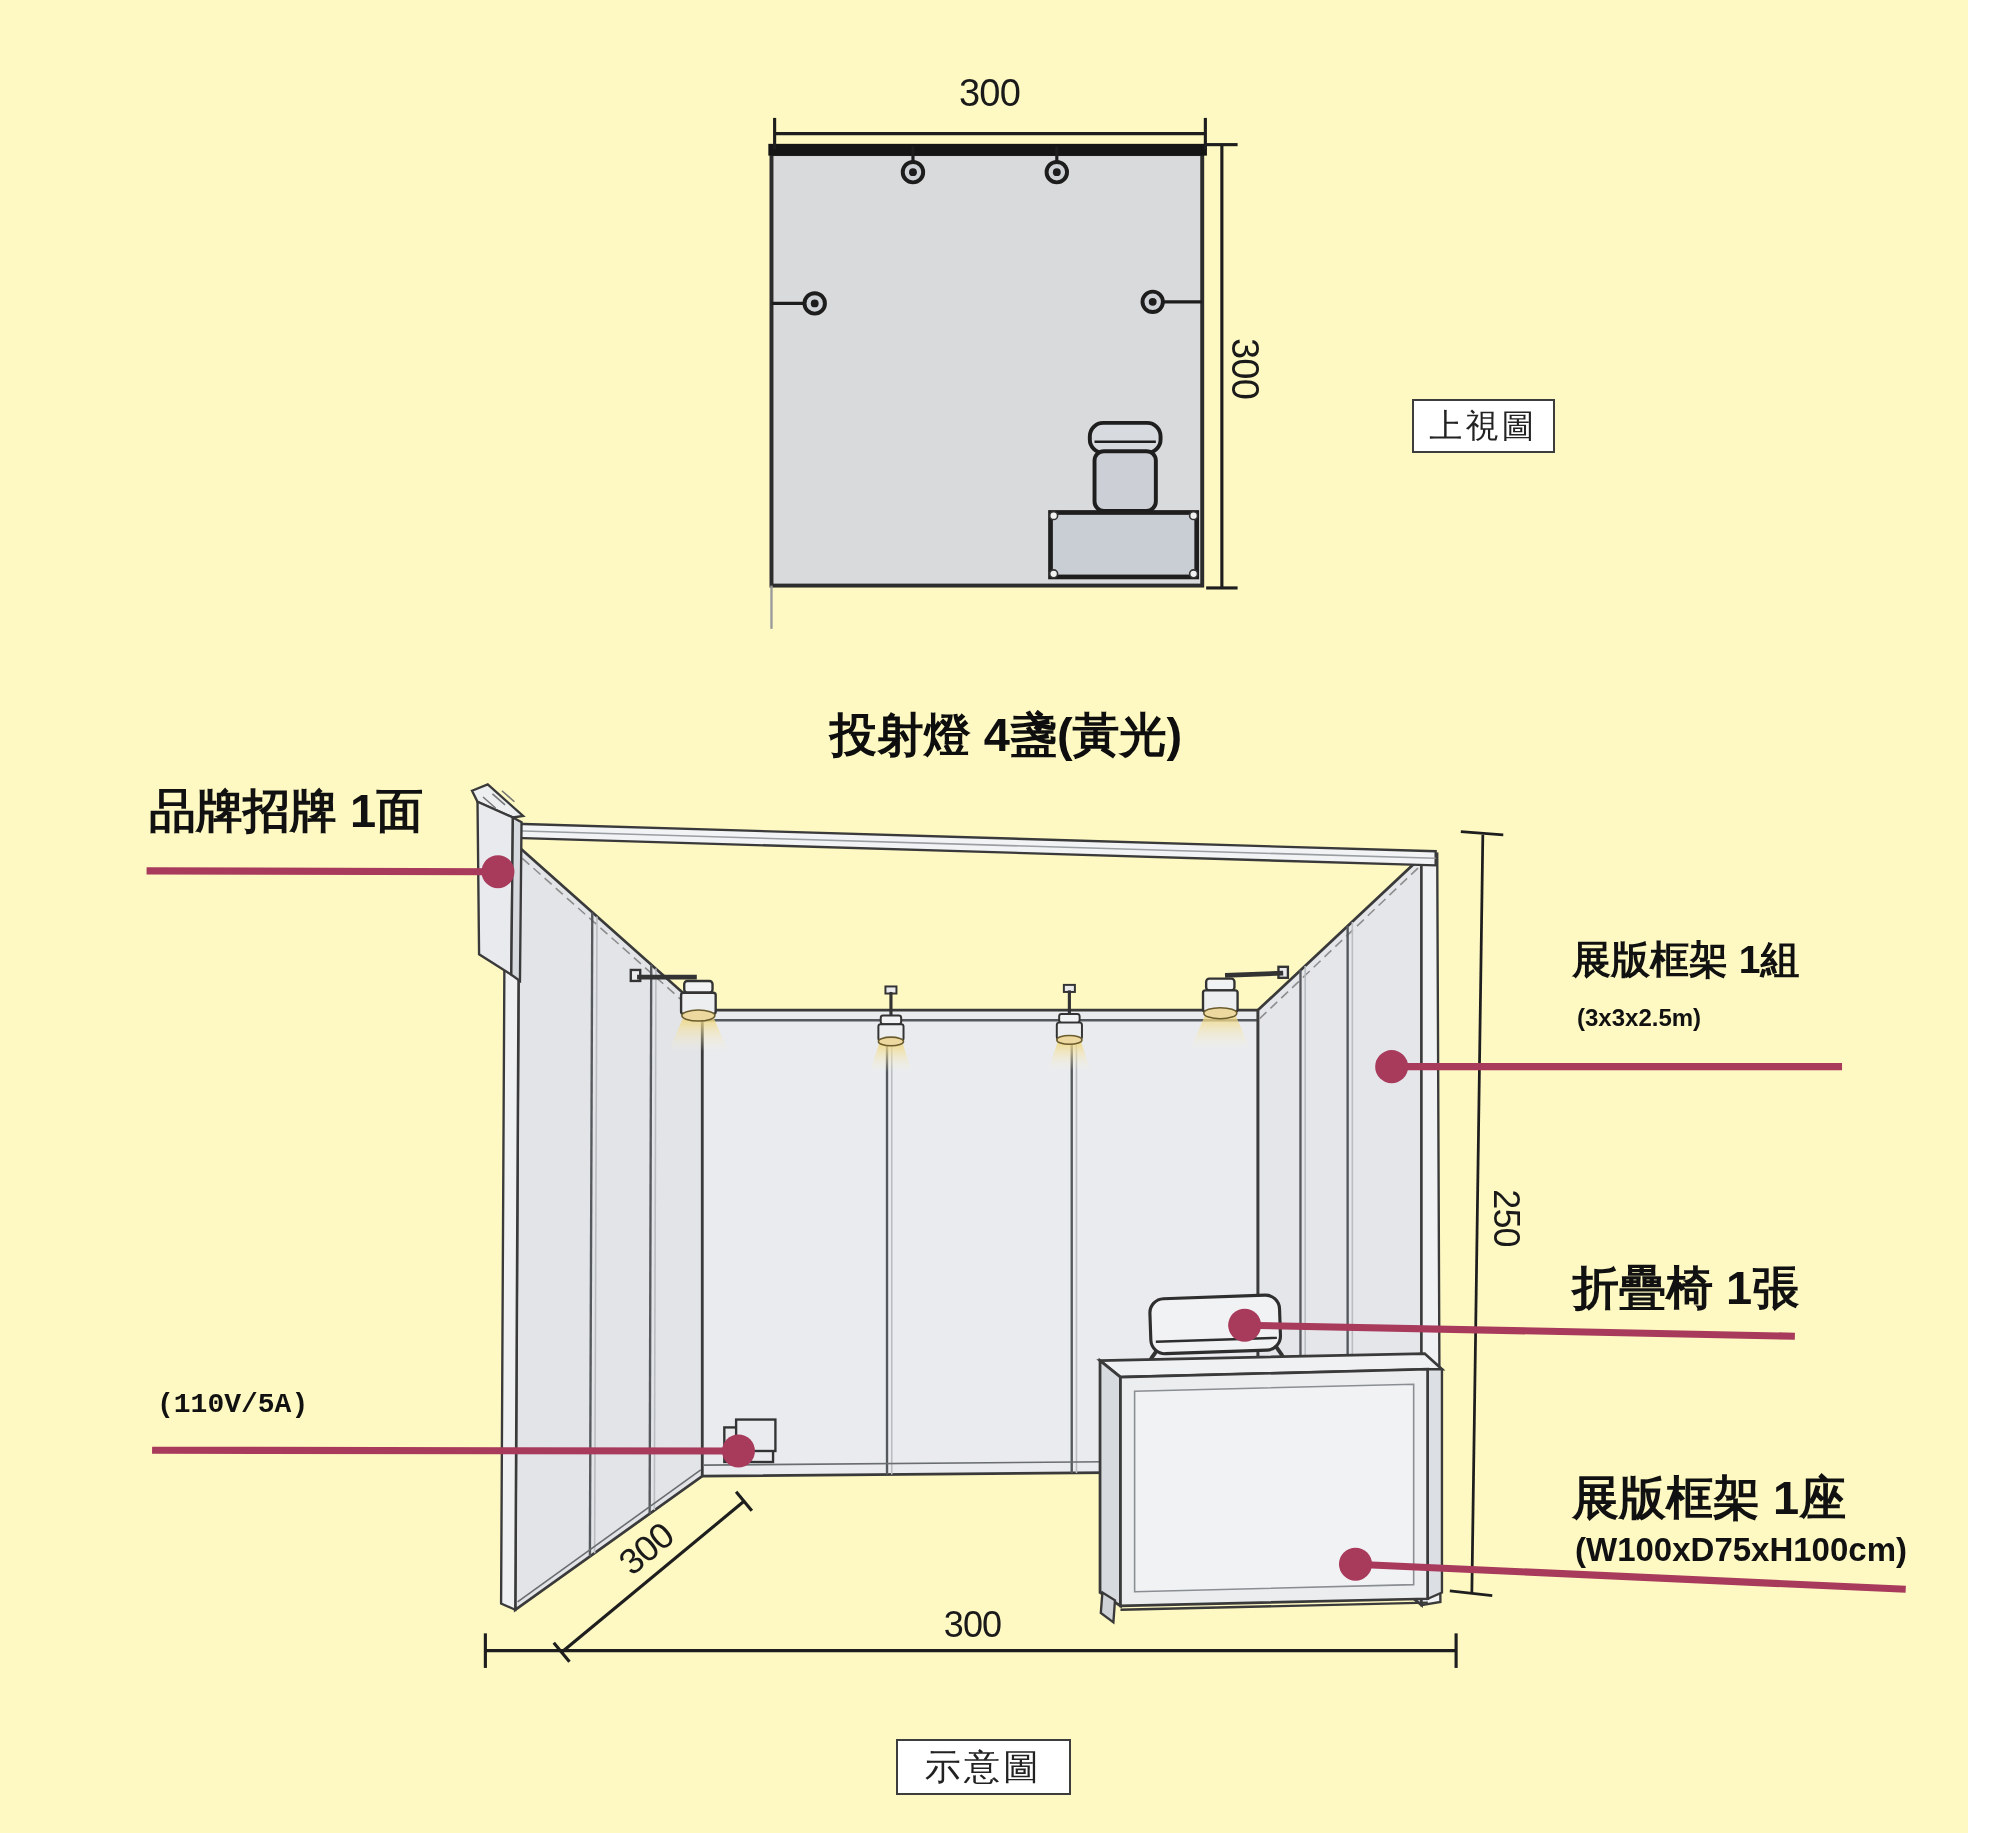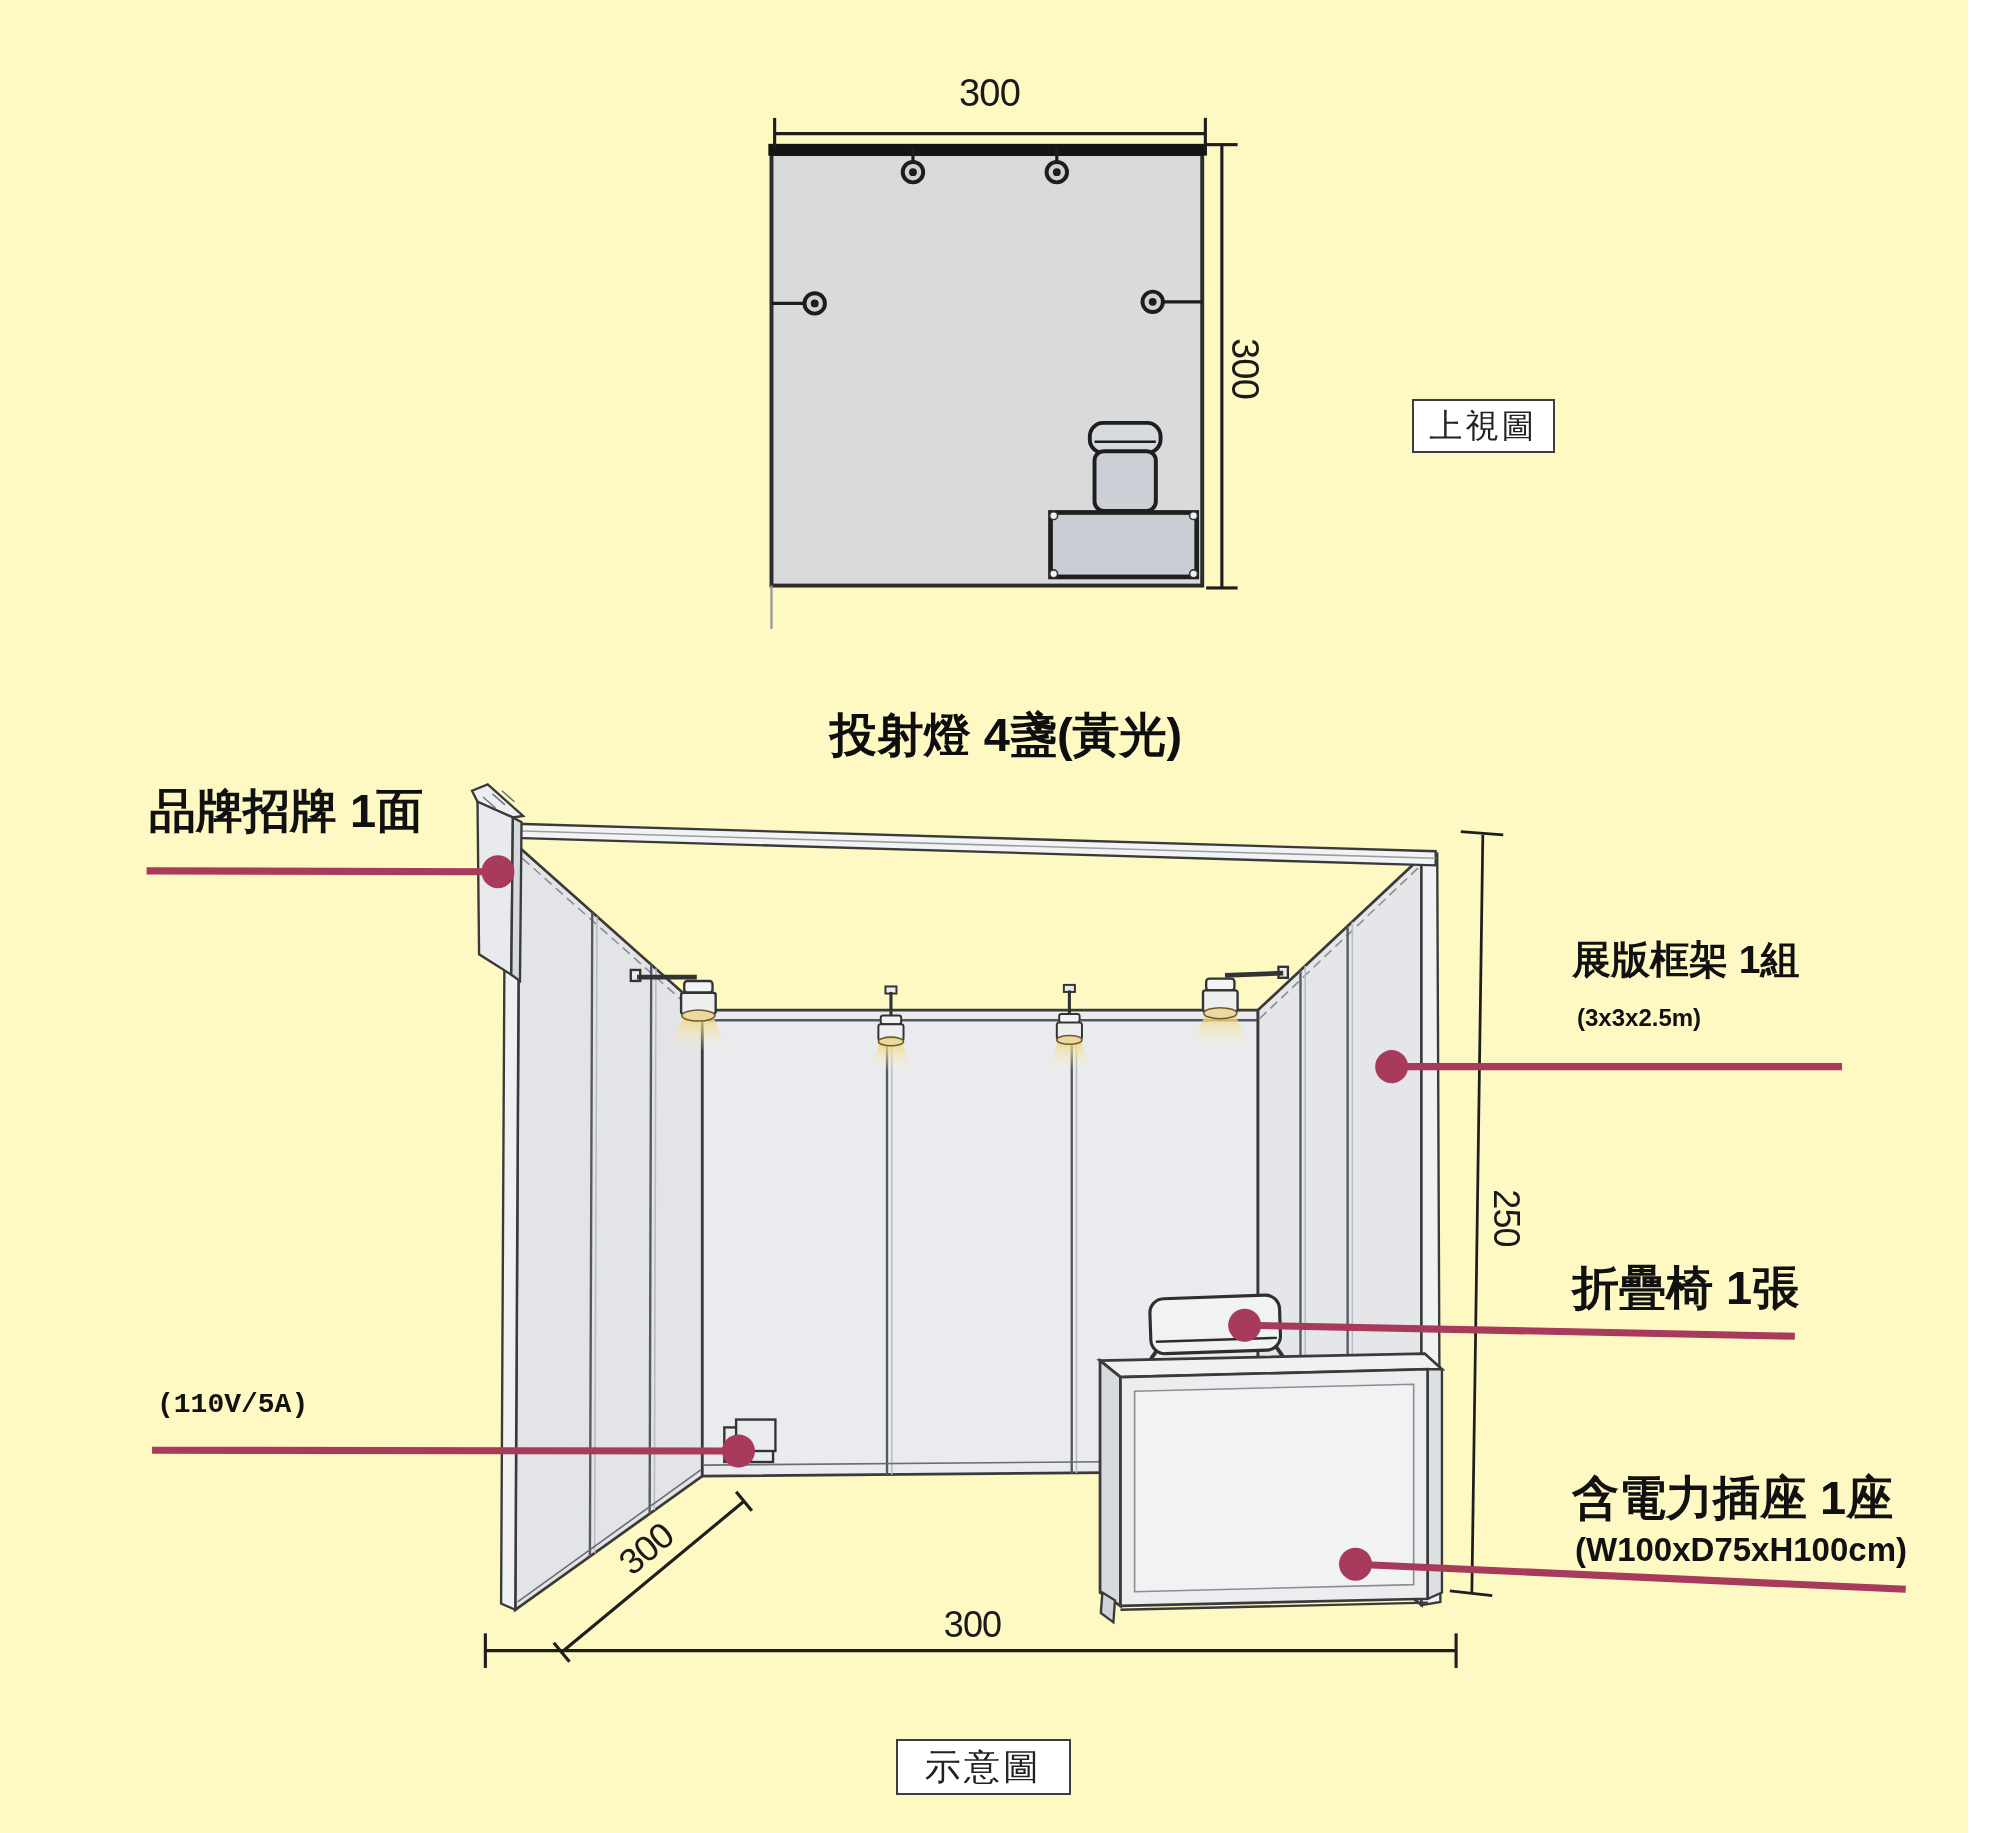--- a/index.html
+++ b/index.html
@@ -234,21 +234,21 @@
 
 <div class="lbl" style="left:149px;top:786px;font-size:47px;">品牌招牌 1面</div>
 
 <div class="lbl" style="left:1572px;top:940px;font-size:39px;">展版框架 1組</div>
 <div class="lbl" style="left:1577px;top:1005px;font-size:24px;">(3x3x2.5m)</div>
 
 <div class="lbl" style="left:1572px;top:1263px;font-size:47px;">折疊椅 1張</div>
 
 <div class="lbl" style="left:157px;top:1390px;font-size:28px;font-family:Liberation Mono, monospace;">(110V/5A)</div>
 
-<div class="lbl" style="left:1572px;top:1473px;font-size:47px;">含電力插座 1座</div>
+<div class="lbl" style="left:1572px;top:1473px;font-size:47px;">展版框架 1座</div>
 <div class="lbl" style="left:1575px;top:1533px;font-size:33px;">(W100xD75xH100cm)</div>
 
 <div class="dim" style="left:1443px;top:1197px;width:126px;font-size:36px;transform:rotate(90deg);">250</div>
 <div class="dim" style="left:886px;top:1604px;width:173px;font-size:36px;">300</div>
 <div class="dim" style="left:560px;top:1528px;width:173px;font-size:36px;transform:rotate(-40deg);">300</div>
 
 <div class="tagbox" style="left:896px;top:1739px;width:171px;height:52px;font-size:36px;text-align:center;">示意圖</div>
 
 </div>
 

